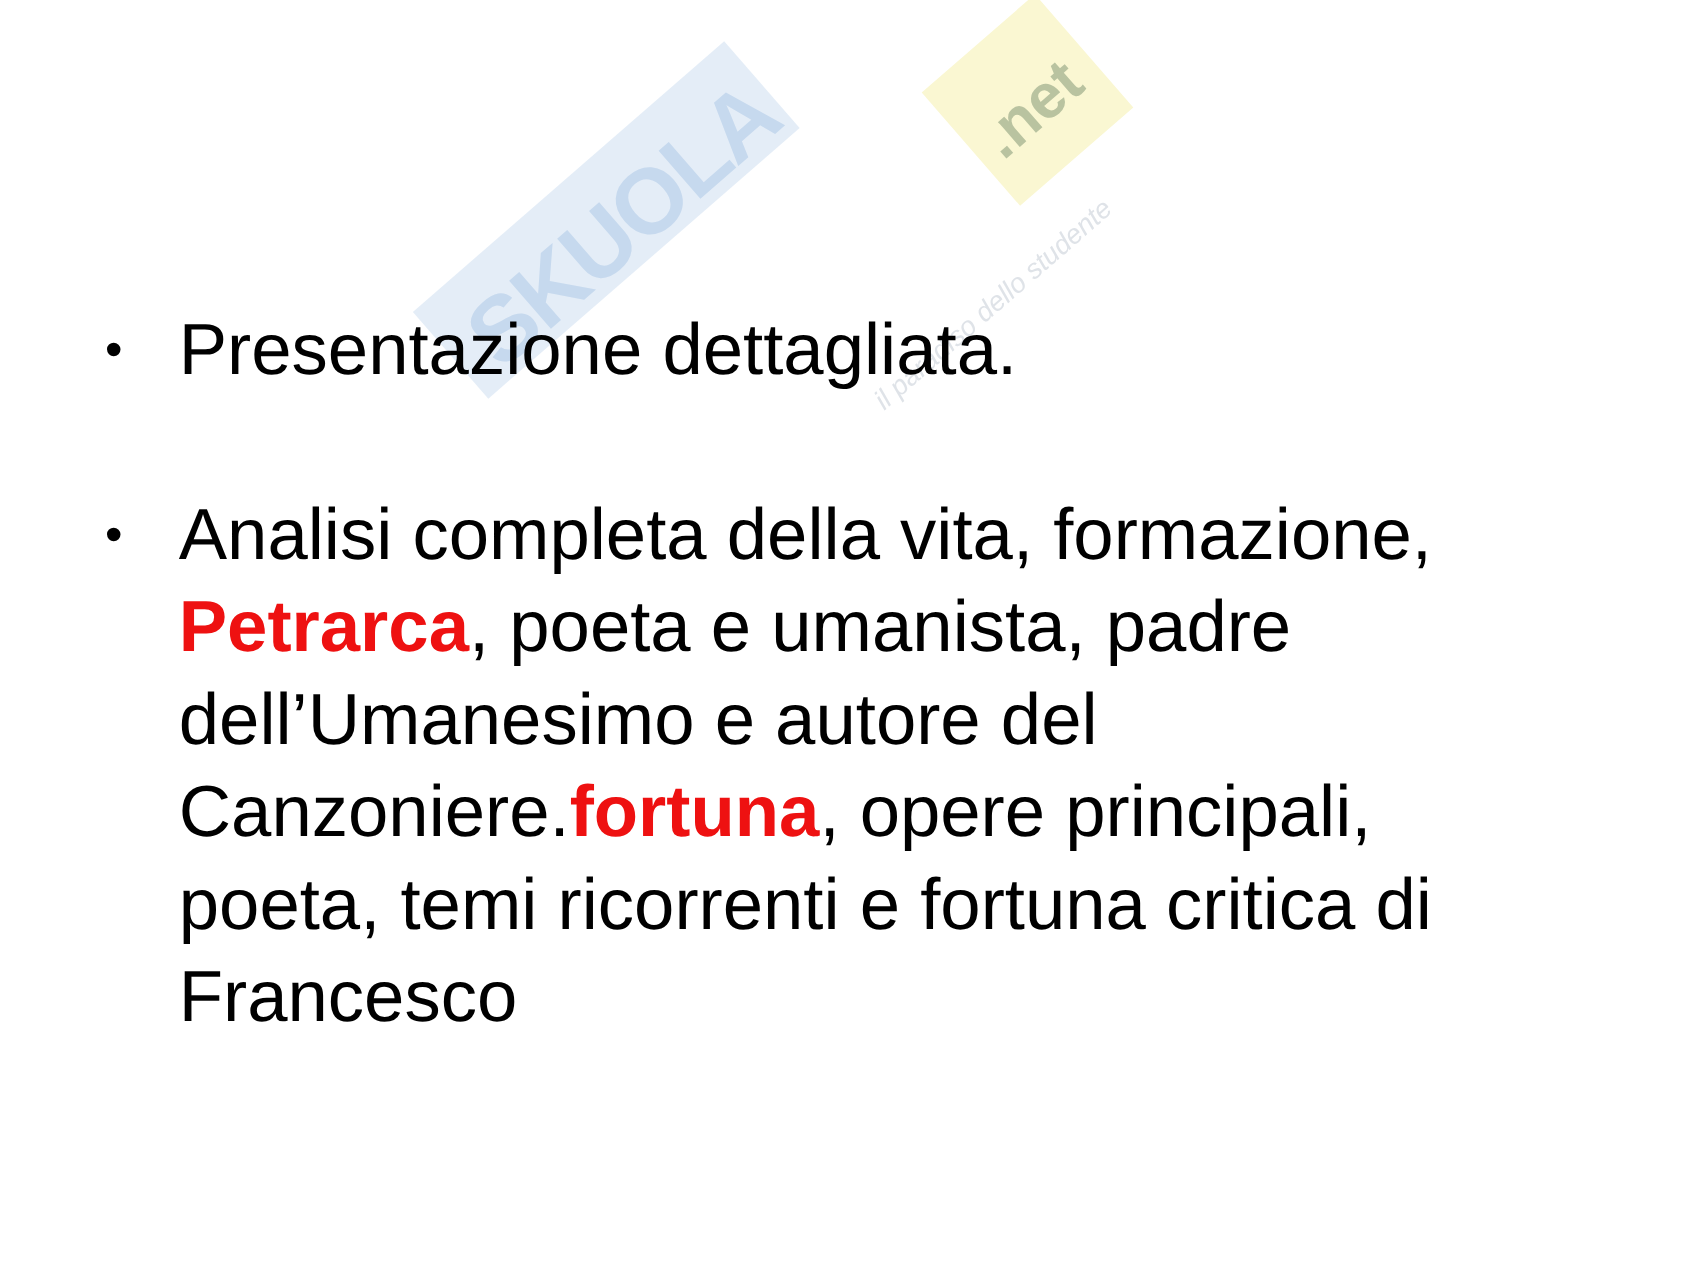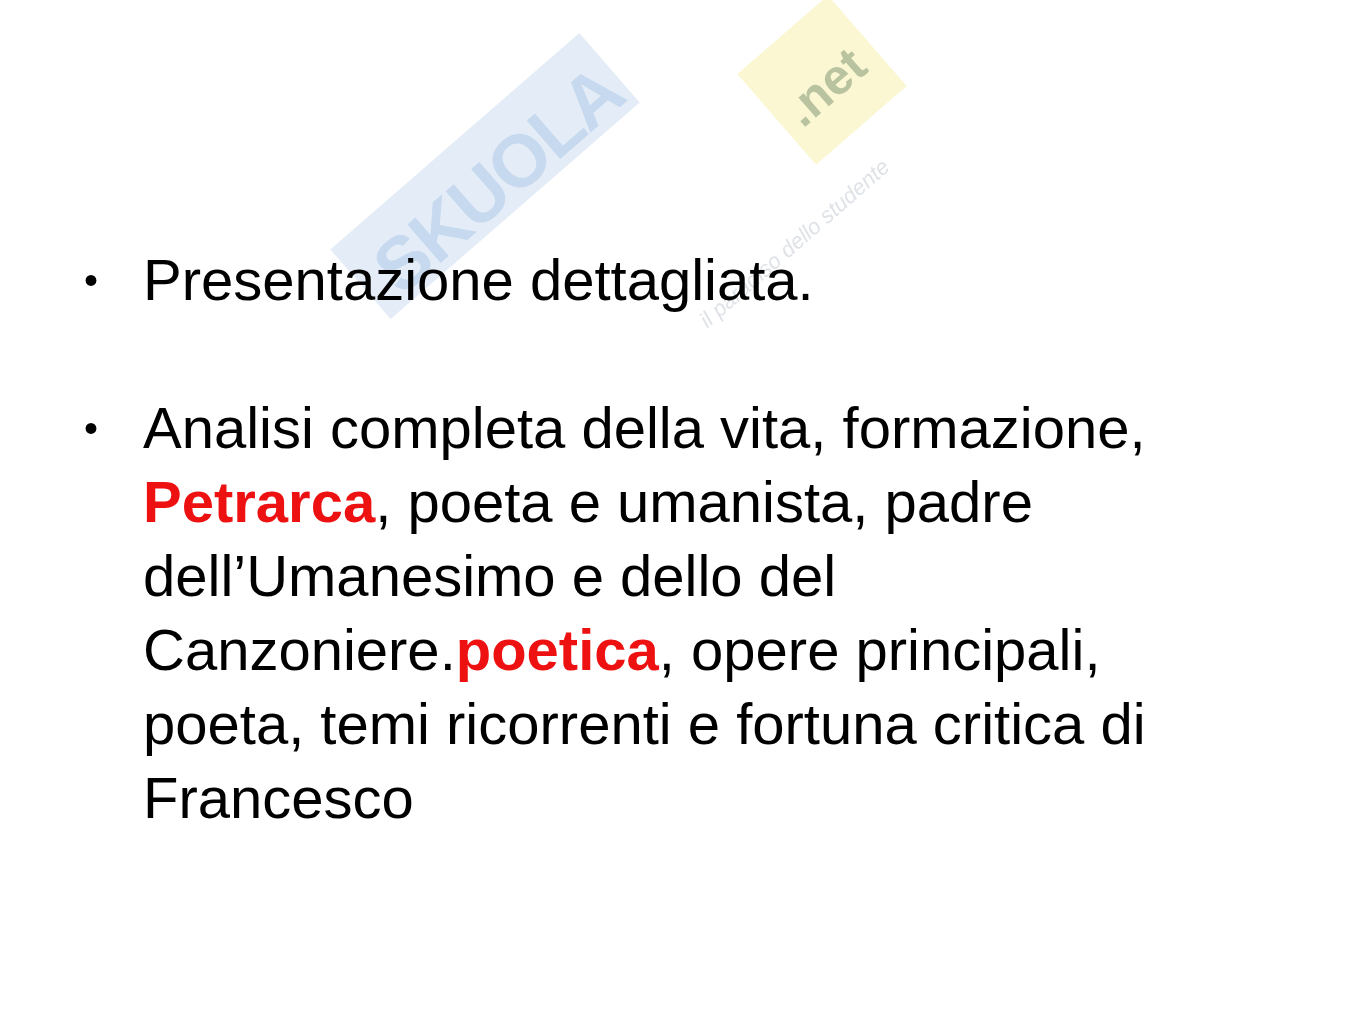--- a/index.html
+++ b/index.html
@@ -164,18 +164,18 @@
 
     <div class="bullet-row">
       <div class="bullet-mark">•</div>
       <div class="bullet-text"><span>Presentazione dettagliata.</span></div>
     </div>
 
     <div class="bullet-spacer"></div>
 
     <div class="bullet-row">
       <div class="bullet-mark">•</div>
-      <div class="bullet-text"><span>Analisi completa della vita, formazione, </span><span class="accent-bold">Petrarca</span><span>, poeta e umanista, padre dell’Umanesimo e dello del Canzoniere.</span><span class="accent-bold">poetica</span><span>, opere principali, poeta, temi ricorrenti e fortuna critica di Francesco</span></div>
+      <div class="bullet-text"><span>Analisi completa della vita, formazione, </span><span class="accent-bold">Petrarca</span><span>, poeta e umanista, padre dell’Umanesimo e autore del Canzoniere.</span><span class="accent-bold">fortuna</span><span>, opere principali, poeta, temi ricorrenti e fortuna critica di Francesco</span></div>
     </div>
 
   </div>
 
 </div>
 
 </body></html>

